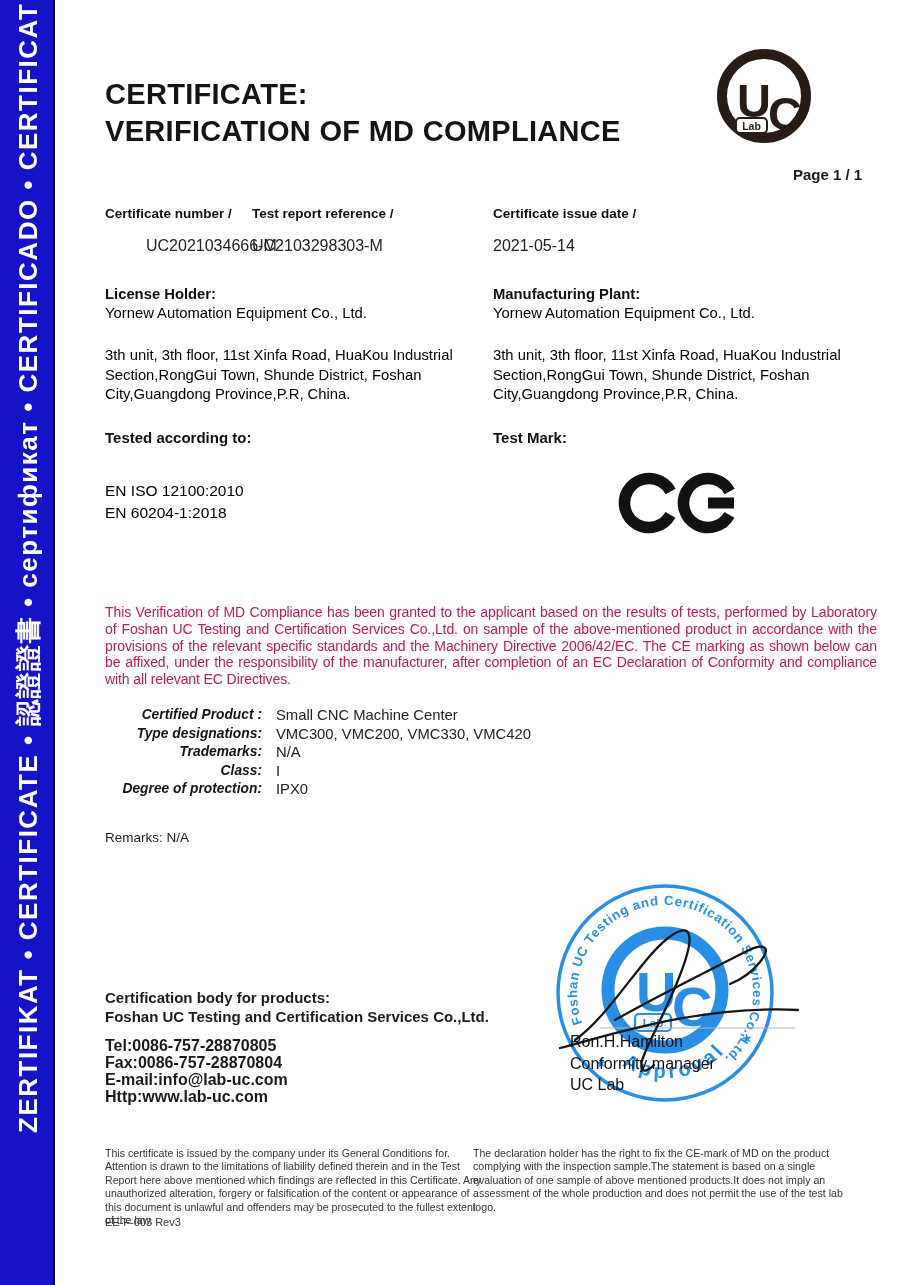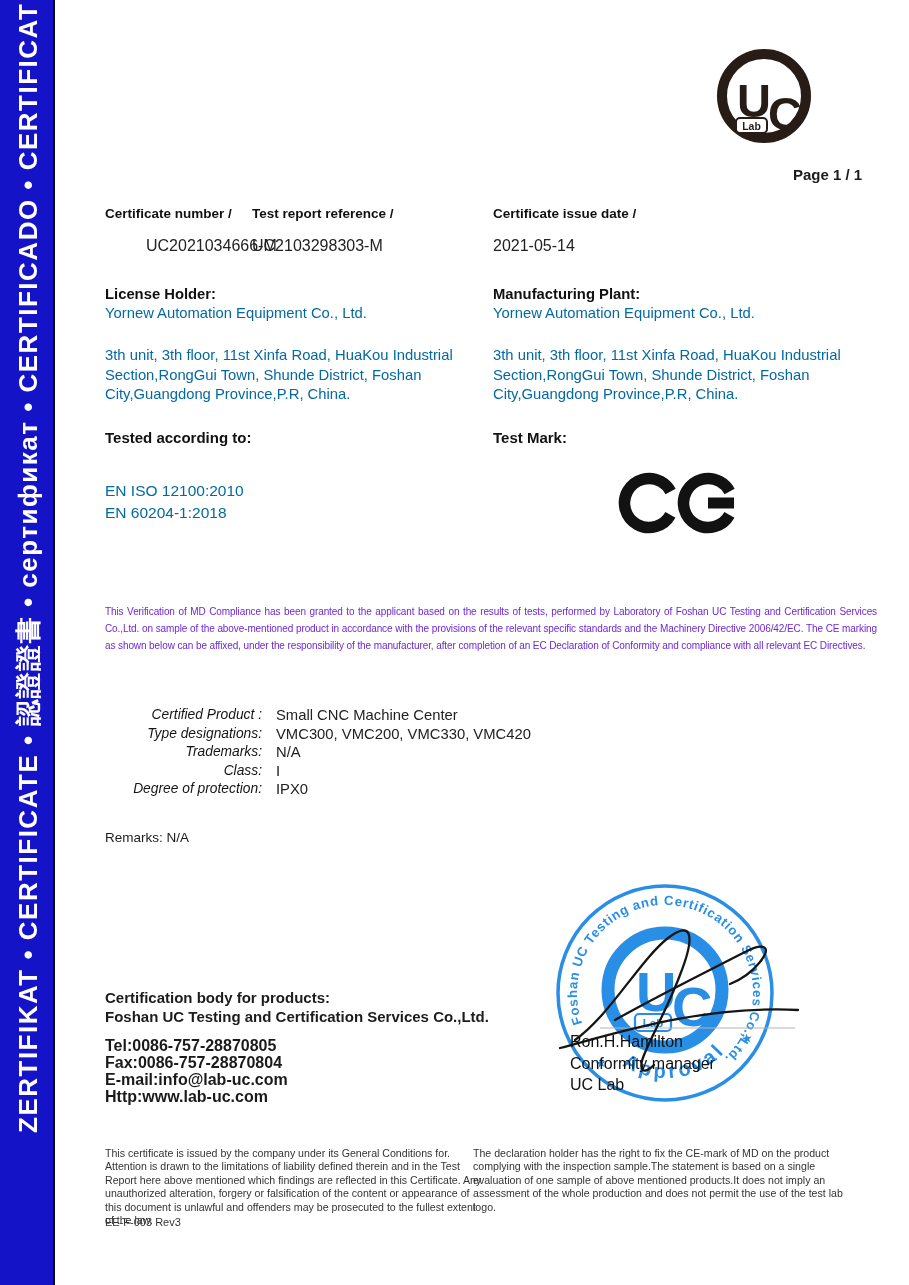--- a/index.html
+++ b/index.html
@@ -17,29 +17,29 @@
   
   .title { position:absolute; left:105px; top:76px; font-size:29px; font-weight:bold;
            line-height:37px; color:#141414; letter-spacing:0.3px; }
   .page-label { position:absolute; left:793px; top:166px; font-size:15px; font-weight:bold; }
   .uc-logo { position:absolute; left:708px; top:46px; }
 
   
   .lbl { position:absolute; font-size:13.5px; font-weight:bold; color:#111; }
   .val { position:absolute; font-size:16px; color:#222; }
   .sec-h { position:absolute; font-size:14.8px; font-weight:bold; color:#111; }
-  .body-txt { position:absolute; font-size:14.8px; line-height:19.5px; color:#0369a1; }
+  .body-txt { position:absolute; font-size:14.8px; line-height:19.5px; color:#000000; }
 
-  .statement { position:absolute; left:105px; top:604px; width:772px; font-size:10px;
-               line-height:16.8px; text-align:justify; color:#6d28d9; letter-spacing:-0.1px; }
+  .statement { position:absolute; left:105px; top:604px; width:772px; font-size:14px;
+               line-height:16.8px; text-align:justify; color:#be185d; letter-spacing:-0.1px; }
 
   
   .spec { position:absolute; left:105px; top:706px; }
   .spec-row { display:flex; line-height:18.6px; }
-  .spec-label { width:157px; text-align:right; font-weight:normal; font-style:italic;
+  .spec-label { width:157px; text-align:right; font-weight:bold; font-style:italic;
                 font-size:13.8px; color:#151515; }
   .spec-value { margin-left:14px; font-size:14.8px; color:#222; }
   .remarks { position:absolute; left:105px; top:830px; font-size:13.5px; font-weight:normal; }
 
   
   .certbody-h { position:absolute; left:105px; top:988px; font-size:15px; font-weight:bold; line-height:19px; }
   .contact { position:absolute; left:105px; top:1037px; font-size:16px; font-weight:bold;
              line-height:17px; color:#1a1a1a; }
 
   
@@ -54,20 +54,24 @@
 </style>
 </head>
 <body>
 
 <div class="page">
 
   <div class="sidebar">
     <div class="sidebar-text">ZERTIFIKAT  •  CERTIFICATE  •  認證證書  •  сертификат  •  CERTIFICADO  •  CERTIFICAT</div>
   </div>
 
+  <div class="title">
+    <div>CERTIFICATE:</div>
+    <div>VERIFICATION OF MD COMPLIANCE</div>
+  </div>
 
   <svg class="uc-logo" width="112" height="104" viewBox="0 0 112 104">
     <circle cx="56" cy="50" r="42" fill="#fff" stroke="#281c16" stroke-width="10"></circle>
     <text x="29" y="71" font-size="47" font-weight="bold" fill="#281c16">U</text>
     <text x="60" y="84" font-size="47" font-weight="bold" fill="#281c16">C</text>
     <rect x="28" y="72" width="31" height="15" rx="4" fill="#fff" stroke="#281c16" stroke-width="2"></rect>
     <text x="43.5" y="83.5" font-size="10.5" font-weight="bold" fill="#281c16" text-anchor="middle">Lab</text>
   </svg>
 
   <div class="page-label">Page  1 / 1</div>

